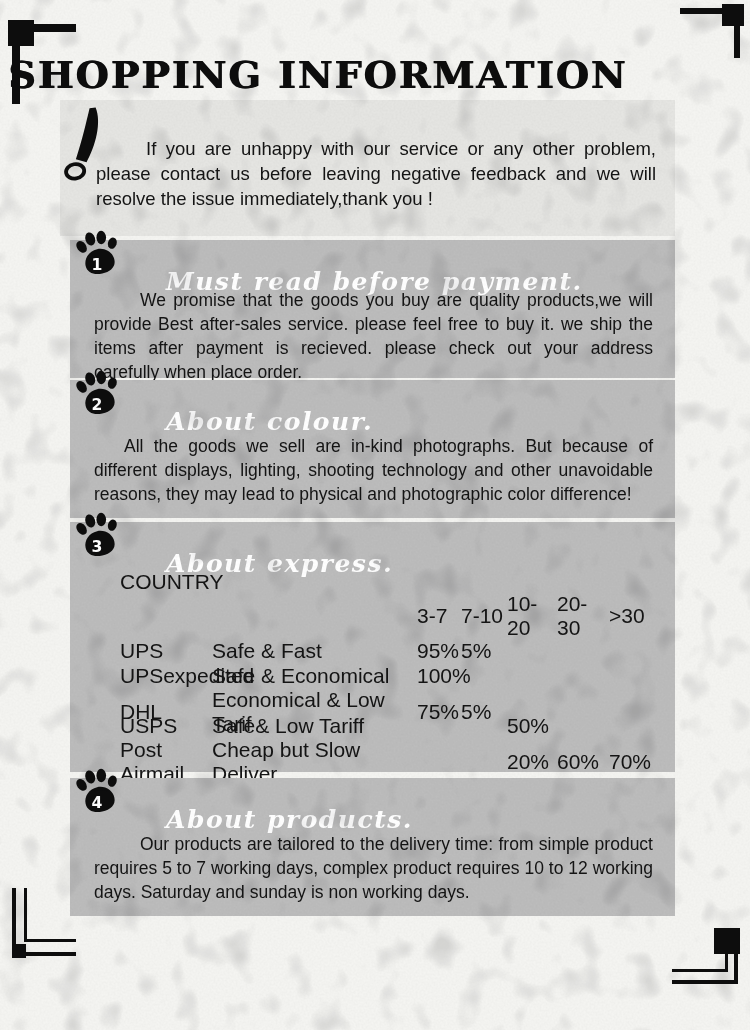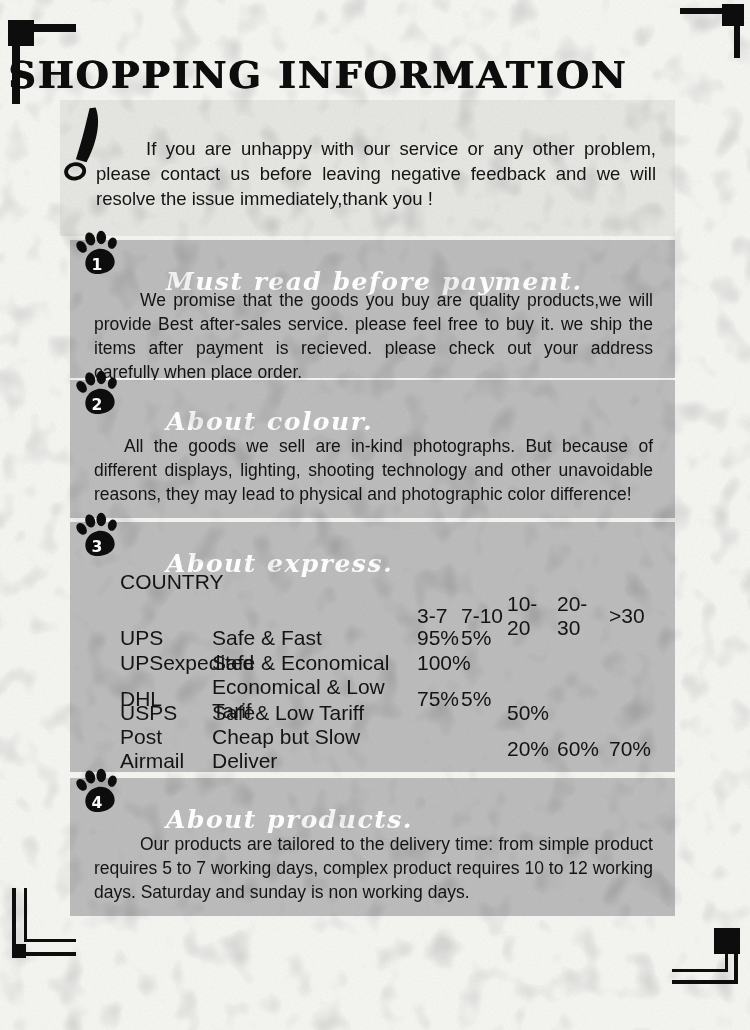--- a/index.html
+++ b/index.html
@@ -64,21 +64,21 @@
   #box2 .body{top:46px;text-indent:30px}
   #box4 .body{top:46px;text-indent:46px}
 
   
   .xtable{position:absolute;left:50px;top:48px;right:6px;font-size:21px;color:var(--text-color)}
   .xrow{display:grid;grid-template-columns:92px 205px 44px 46px 50px 52px 46px;align-items:center}
   .head-row{height:22px}
   .bucket-row{height:22px}
   .bucket-row span,.c-val{text-align:left}
   .delivery{grid-column:3/8;text-align:center}
-  .data-rows{margin-top:11px}
+  .data-rows{margin-top:24px}
   .data-rows .xrow{height:25px}
 </style>
 </head>
 <body>
 
 <div class="page">
 
   <div class="ink" id="tl-sq"></div>
   <div class="ink" id="tl-h"></div>
   <div class="ink" id="tl-v"></div>

